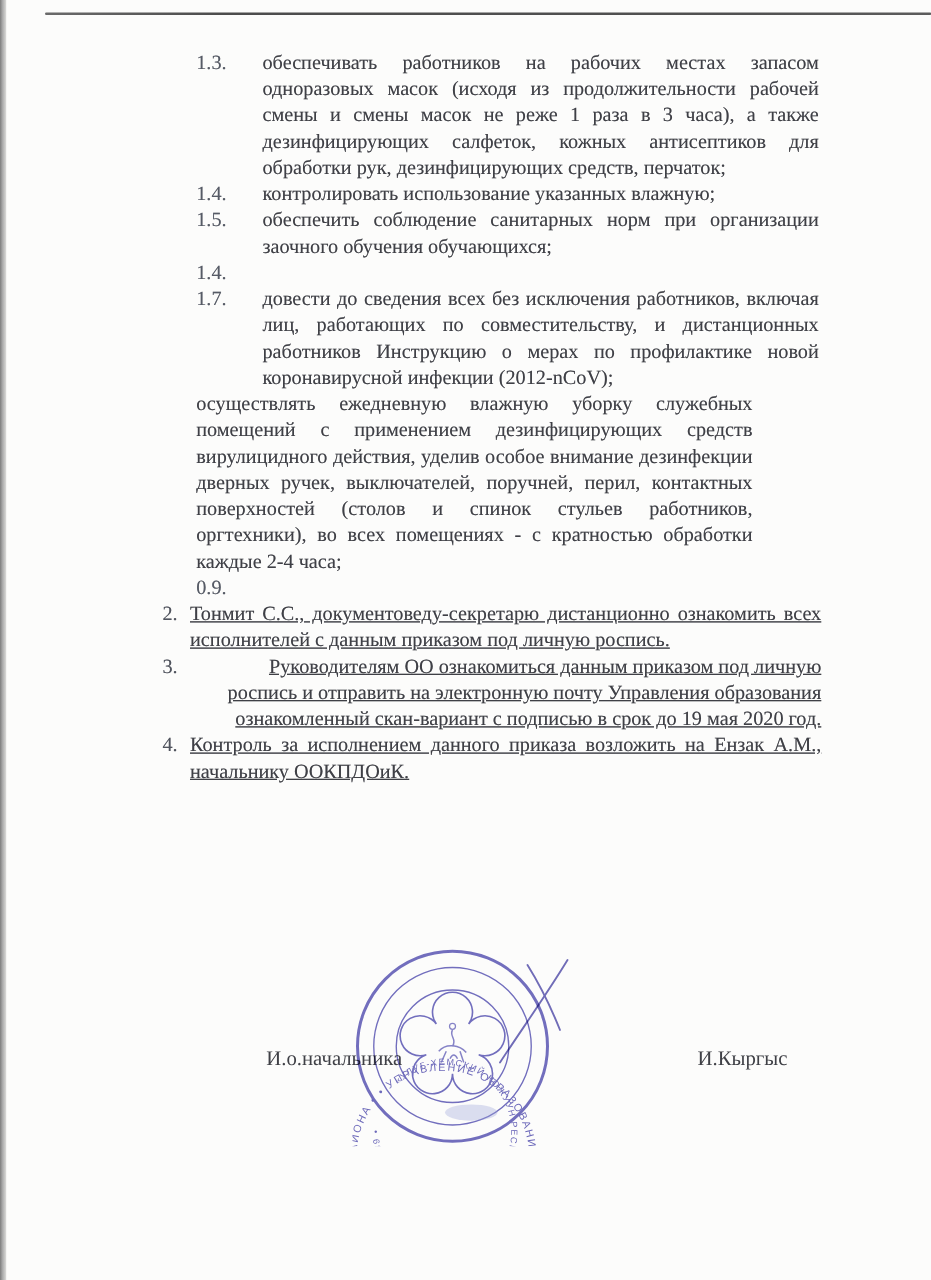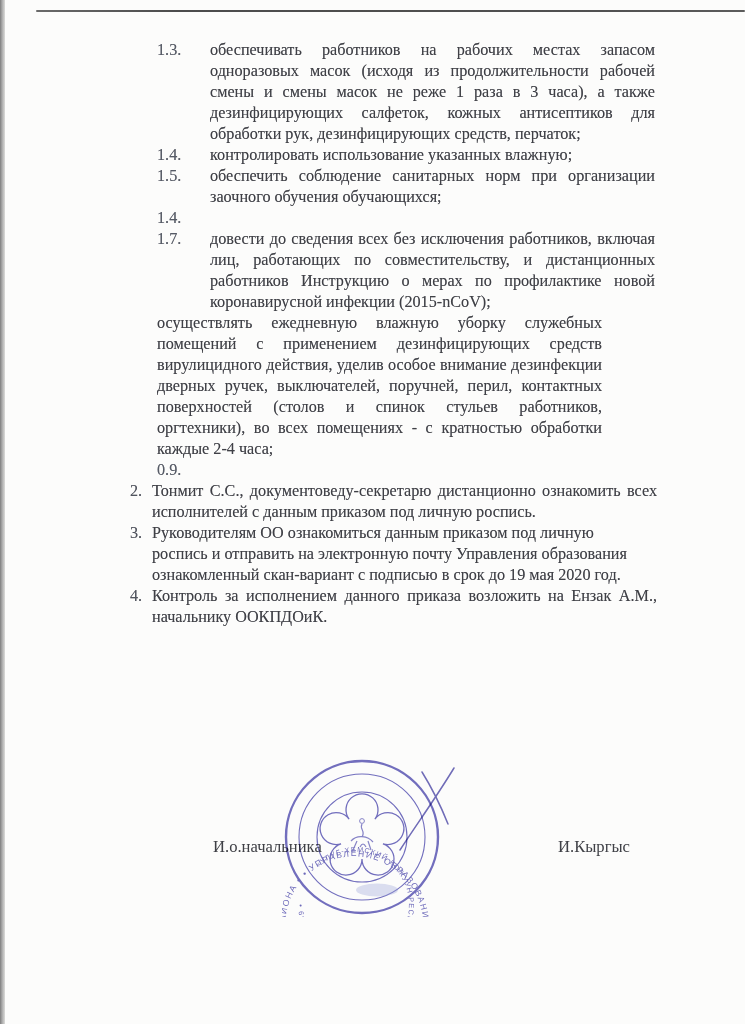--- a/index.html
+++ b/index.html
@@ -29,22 +29,22 @@
     font-size:16.2px; line-height:21px;
     text-shadow:0 0 .4px rgba(70,72,82,.45);
     z-index:1;
   }
   .row { display:flex; }
   .row.sub { margin-left:157px; width:498px; }
   .row.sub .num { flex:0 0 53px; color:#565b66; }
   .row.sub .txt { width:445px; text-align:justify; }
   .row.main { margin-left:130px; width:527px; }
   .row.main .num { flex:0 0 22px; color:#50545e; }
-  .row.main .txt { width:505px; text-align:justify; }
-  .row.main .txt.preline { white-space:pre-line; text-align:left; }
+  .row.main .txt { width:505px; text-align:justify;text-decoration:underline; }
+  .row.main .txt.preline { white-space:pre-line; text-align:right; }
   
   .closing {
     position:absolute; top:837px; left:0; width:745px; height:24px;
     font-size:16.6px; z-index:2;text-decoration:underline;
   }
   .closing .pos-title { position:absolute; left:213px; top:0; }
   .closing .signer   { position:absolute; left:558px; top:0; }
   
   .stamp {
     position:absolute; left:282px; top:757px; width:160px; height:160px;
@@ -81,21 +81,21 @@
     </div>
     <div class="row sub">
       <span class="num">1.5.</span>
       <span class="txt">обеспечить соблюдение санитарных норм при организации заочного обучения обучающихся;</span>
     </div>
     <div class="row sub">
       <span class="num">1.4.</span>
     </div>
     <div class="row sub">
       <span class="num">1.7.</span>
-      <span class="txt">довести до сведения всех без исключения работников, включая лиц, работающих по совместительству, и дистанционных работников Инструкцию о мерах по профилактике новой коронавирусной инфекции (2015-nCoV);</span>
+      <span class="txt">довести до сведения всех без исключения работников, включая лиц, работающих по совместительству, и дистанционных работников Инструкцию о мерах по профилактике новой коронавирусной инфекции (2012-nCoV);</span>
     </div>
     <div class="row sub">
       <span class="txt">осуществлять ежедневную влажную уборку служебных помещений с применением дезинфицирующих средств вирулицидного действия, уделив особое внимание дезинфекции дверных ручек, выключателей, поручней, перил, контактных поверхностей (столов и спинок стульев работников, оргтехники), во всех помещениях - с кратностью обработки каждые 2-4 часа;</span>
     </div>
     <div class="row sub">
       <span class="num">0.9.</span>
     </div>
 
     <div class="row main">
       <span class="num">2.</span>

